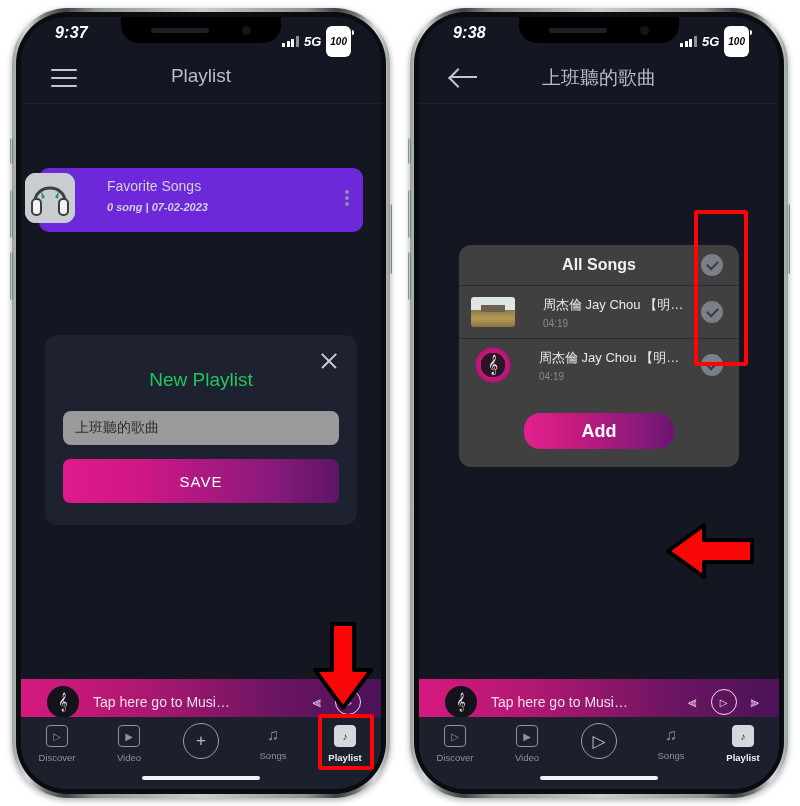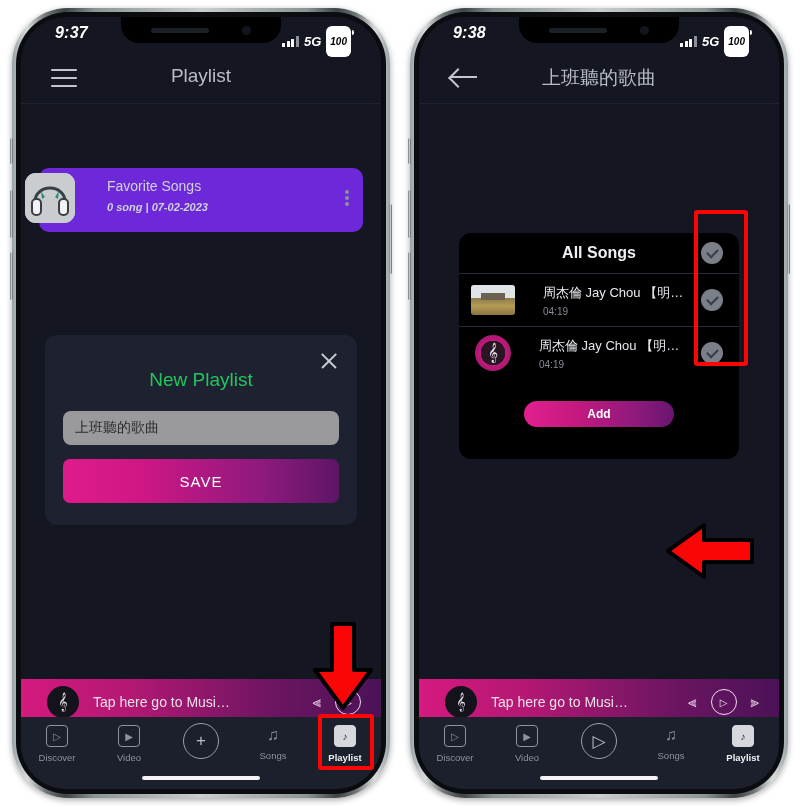--- a/index.html
+++ b/index.html
@@ -90,36 +90,36 @@
         width:20px;height:1.6px;background:#c9ccd4;}
   .modal .close:before{transform:rotate(45deg);}
   .modal .close:after{transform:rotate(-45deg);}
   .field{margin-top:20px;height:34px;background:#9a9a9c;border-radius:8px;
         display:flex;align-items:center;padding:0 12px;color:#2b2b2e;font-size:14px;}
   .btn-save{margin-top:14px;height:44px;border-radius:7px;display:flex;align-items:center;
         justify-content:center;color:#fff;font-size:15px;letter-spacing:1px;
         background:linear-gradient(90deg,#e01b8b 0%,#cf1785 28%,#8e1a7e 72%,#5e1566 100%);}
 
   
-  .panel{position:absolute;left:40px;right:40px;top:130px;background:#000000;border-radius:12px;
-        padding-bottom:32px;}
+  .panel{position:absolute;left:40px;right:40px;top:142px;background:#404040;border-radius:12px;
+        padding-bottom:18px;}
   .panel-title{height:40px;display:flex;align-items:center;justify-content:center;
         color:#eef0f5;font-size:16px;font-weight:bold;position:relative;}
   .chk{width:22px;height:22px;border-radius:50%;background:#7b7f87;position:absolute;right:16px;
         display:flex;align-items:center;justify-content:center;}
   .chk:after{content:"";width:9px;height:5px;border-left:2px solid #3a3d45;border-bottom:2px solid #3a3d45;
         transform:rotate(-45deg) translate(1px,-1px);}
   .song{position:relative;height:52px;border-top:1px solid #262b39;display:flex;align-items:center;}
   .song .art{width:44px;height:30px;margin-left:12px;border-radius:3px;overflow:hidden;background:#2a2f3d;flex:none;}
   .song .art.circ{width:36px;height:36px;border-radius:50%;margin-left:16px;}
   .song .meta{margin-left:28px;overflow:hidden;}
   .song .t{color:#e6e8ee;font-size:13px;white-space:nowrap;overflow:hidden;}
   .song .d{color:#868b97;font-size:10px;margin-top:4px;}
-  .btn-add{margin:22px auto 0;width:150px;height:26px;border-radius:16px;display:flex;
-        align-items:center;justify-content:center;color:#fff;font-size:12px;font-weight:bold;
+  .btn-add{margin:22px auto 0;width:150px;height:36px;border-radius:16px;display:flex;
+        align-items:center;justify-content:center;color:#fff;font-size:18px;font-weight:bold;
         background:linear-gradient(90deg,#e2208f 0%,#c4197f 35%,#8d1a7c 75%,#6a1570 100%);}
 
   
   .castle{width:100%;height:100%;background:
         linear-gradient(#dfe4e7 0%,#dfe4e7 42%,#8d7a4a 43%,#b49a53 70%,#8a7540 100%);position:relative;}
   .castle:before{content:"";position:absolute;left:22%;top:28%;width:56%;height:22%;background:#6d6252;}
   .noteart{width:100%;height:100%;border-radius:50%;
         background:radial-gradient(circle at 50% 50%,#2a1524 0%,#2a1524 48%,#c2197c 49%,#8f1358 100%);
         position:relative;display:flex;align-items:center;justify-content:center;
         color:#f0e8f0;font-size:17px;}

